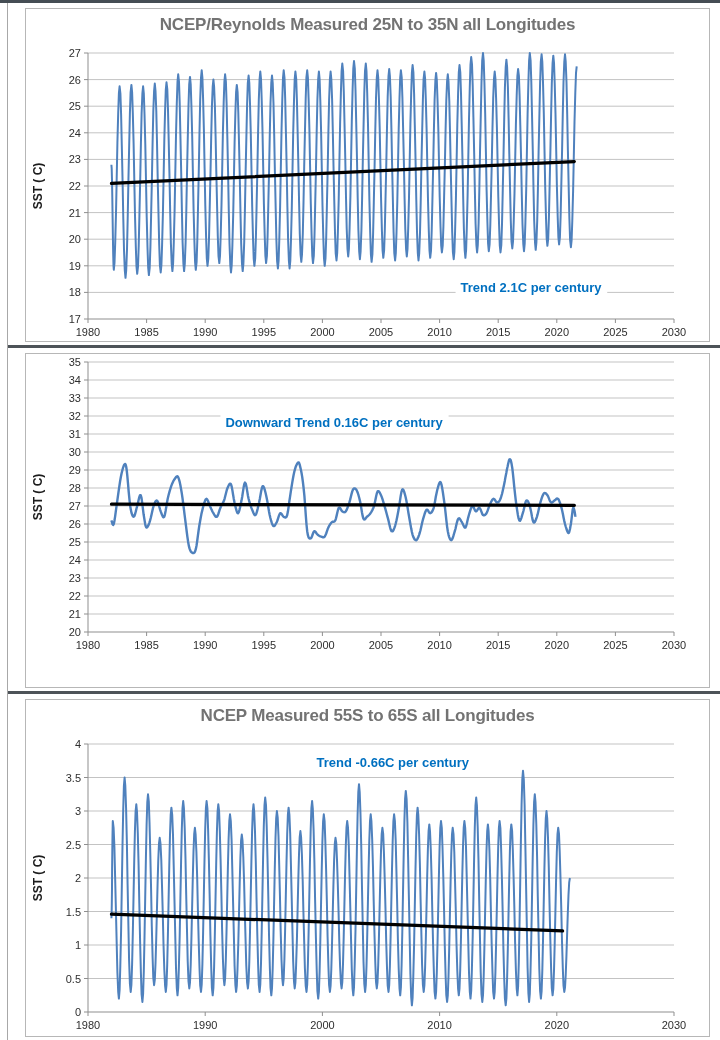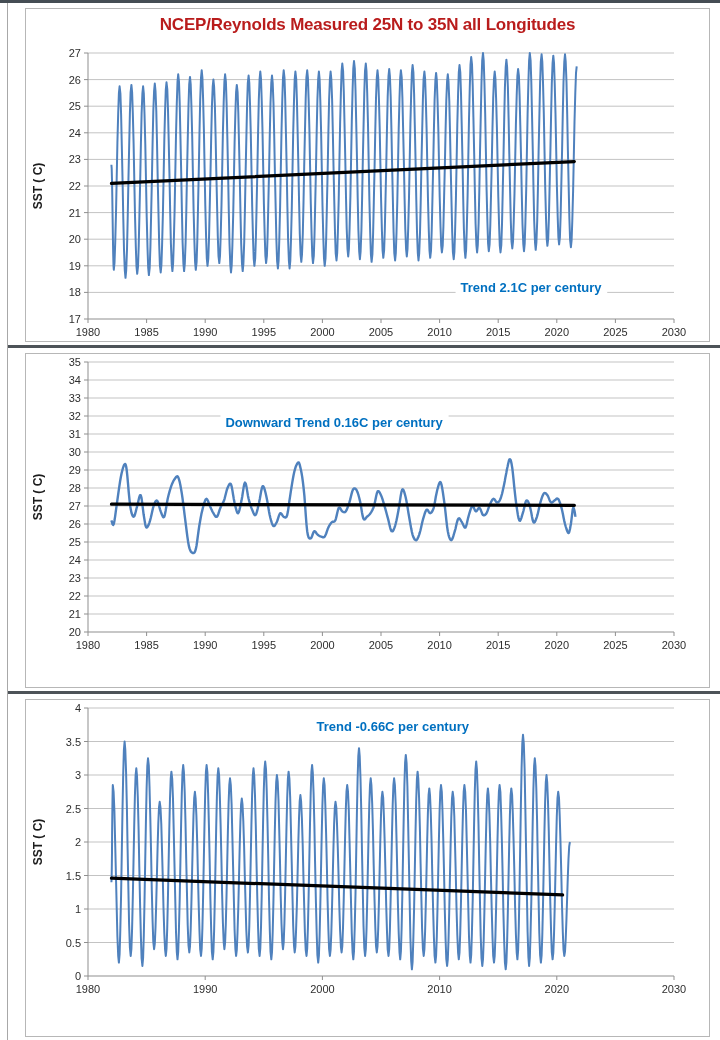--- a/index.html
+++ b/index.html
@@ -6,21 +6,21 @@
     font-family:"Liberation Sans",sans-serif;}
   .top-bar{height:3px;background:#454d54;width:720px;}
   .page{margin-left:7px;border-left:1px solid #a8a8a8;background:#ffffff;}
   .panel{position:relative;background:#ffffff;}
   .panel-1{height:342px;}
   .panel-2{height:343px;}
   .panel-3{height:346px;}
   .divider{height:3px;background:#4d5358;width:100%;}
   .chartbox{position:absolute;left:17px;right:10px;top:5px;bottom:3px;
     border:1px solid #b7b7b7;background:#ffffff;overflow:hidden;}
-  .chart-title{text-align:center;font-weight:bold;color:#b91c1c;letter-spacing:-0.2px;}
+  .chart-title{text-align:center;font-weight:bold;color:#737373;letter-spacing:-0.2px;}
   .title-lg{height:30px;font-size:17px;padding-top:6px;}
   .title-sm{height:28px;font-size:13.5px;padding-top:10px;color:#1c1c1c;}
   .chart-svg{display:block;}
   .tick{font-family:"Liberation Sans",sans-serif;font-size:11px;fill:#2e2e2e;}
   .ylab{font-family:"Liberation Sans",sans-serif;font-size:12px;font-weight:bold;fill:#1c1c1c;}
   .ann{font-family:"Liberation Sans",sans-serif;font-size:13px;font-weight:bold;}
 </style>
 </head>
 <body>
 
@@ -178,20 +178,21 @@
           <rect x="194.3934326171875" y="59.19999694824219" width="228.21533203125" height="19" fill="#ffffff"></rect>
           <text x="308.12" y="73.19999999999997" text-anchor="middle" class="ann" fill="#0070c0">Downward Trend 0.16C per century</text>
         </svg>
     </div>
   </div>
 
   <div class="divider"></div>
 
   <div class="panel panel-3">
     <div class="chartbox">
+      <div class="chart-title title-lg">NCEP Measured 55S to 65S all Longitudes</div>
       <svg class="chart-svg" id="svg-chart-2" width="684" height="302">
           <line x1="58" y1="276" x2="62" y2="276" stroke="#8f8f8f" stroke-width="1"></line>
           <text x="55" y="280" text-anchor="end" class="tick">0</text>
           <line x1="62" y1="242.5" x2="648" y2="242.5" stroke="#c3c3c3" stroke-width="1"></line>
           <line x1="58" y1="242.5" x2="62" y2="242.5" stroke="#8f8f8f" stroke-width="1"></line>
           <text x="55" y="246.5" text-anchor="end" class="tick">0.5</text>
           <line x1="62" y1="209" x2="648" y2="209" stroke="#c3c3c3" stroke-width="1"></line>
           <line x1="58" y1="209" x2="62" y2="209" stroke="#8f8f8f" stroke-width="1"></line>
           <text x="55" y="213" text-anchor="end" class="tick">1</text>
           <line x1="62" y1="175.5" x2="648" y2="175.5" stroke="#c3c3c3" stroke-width="1"></line>

